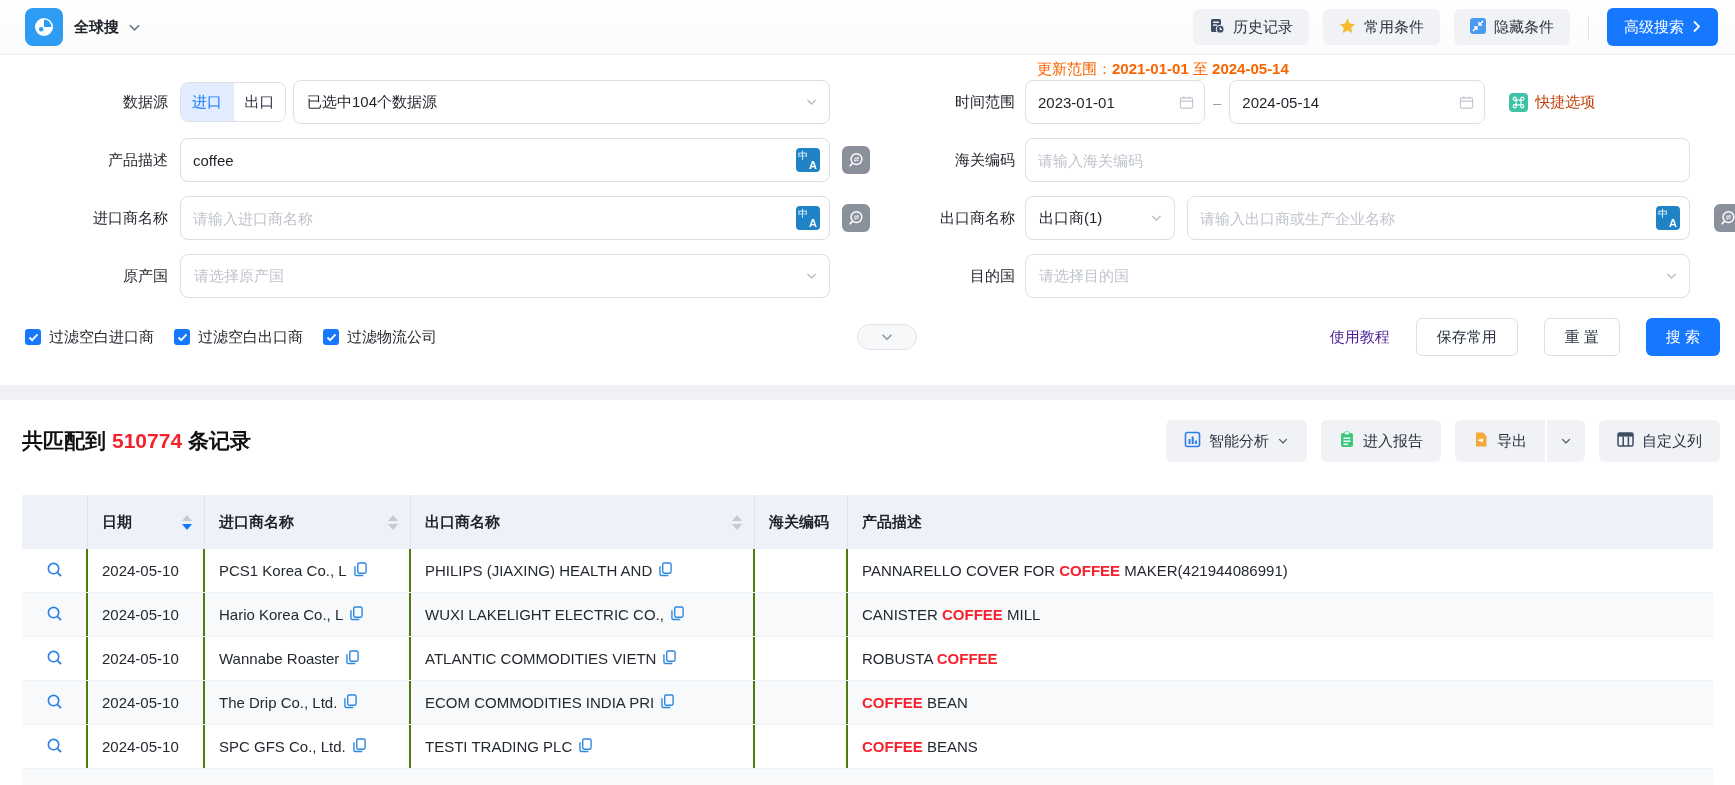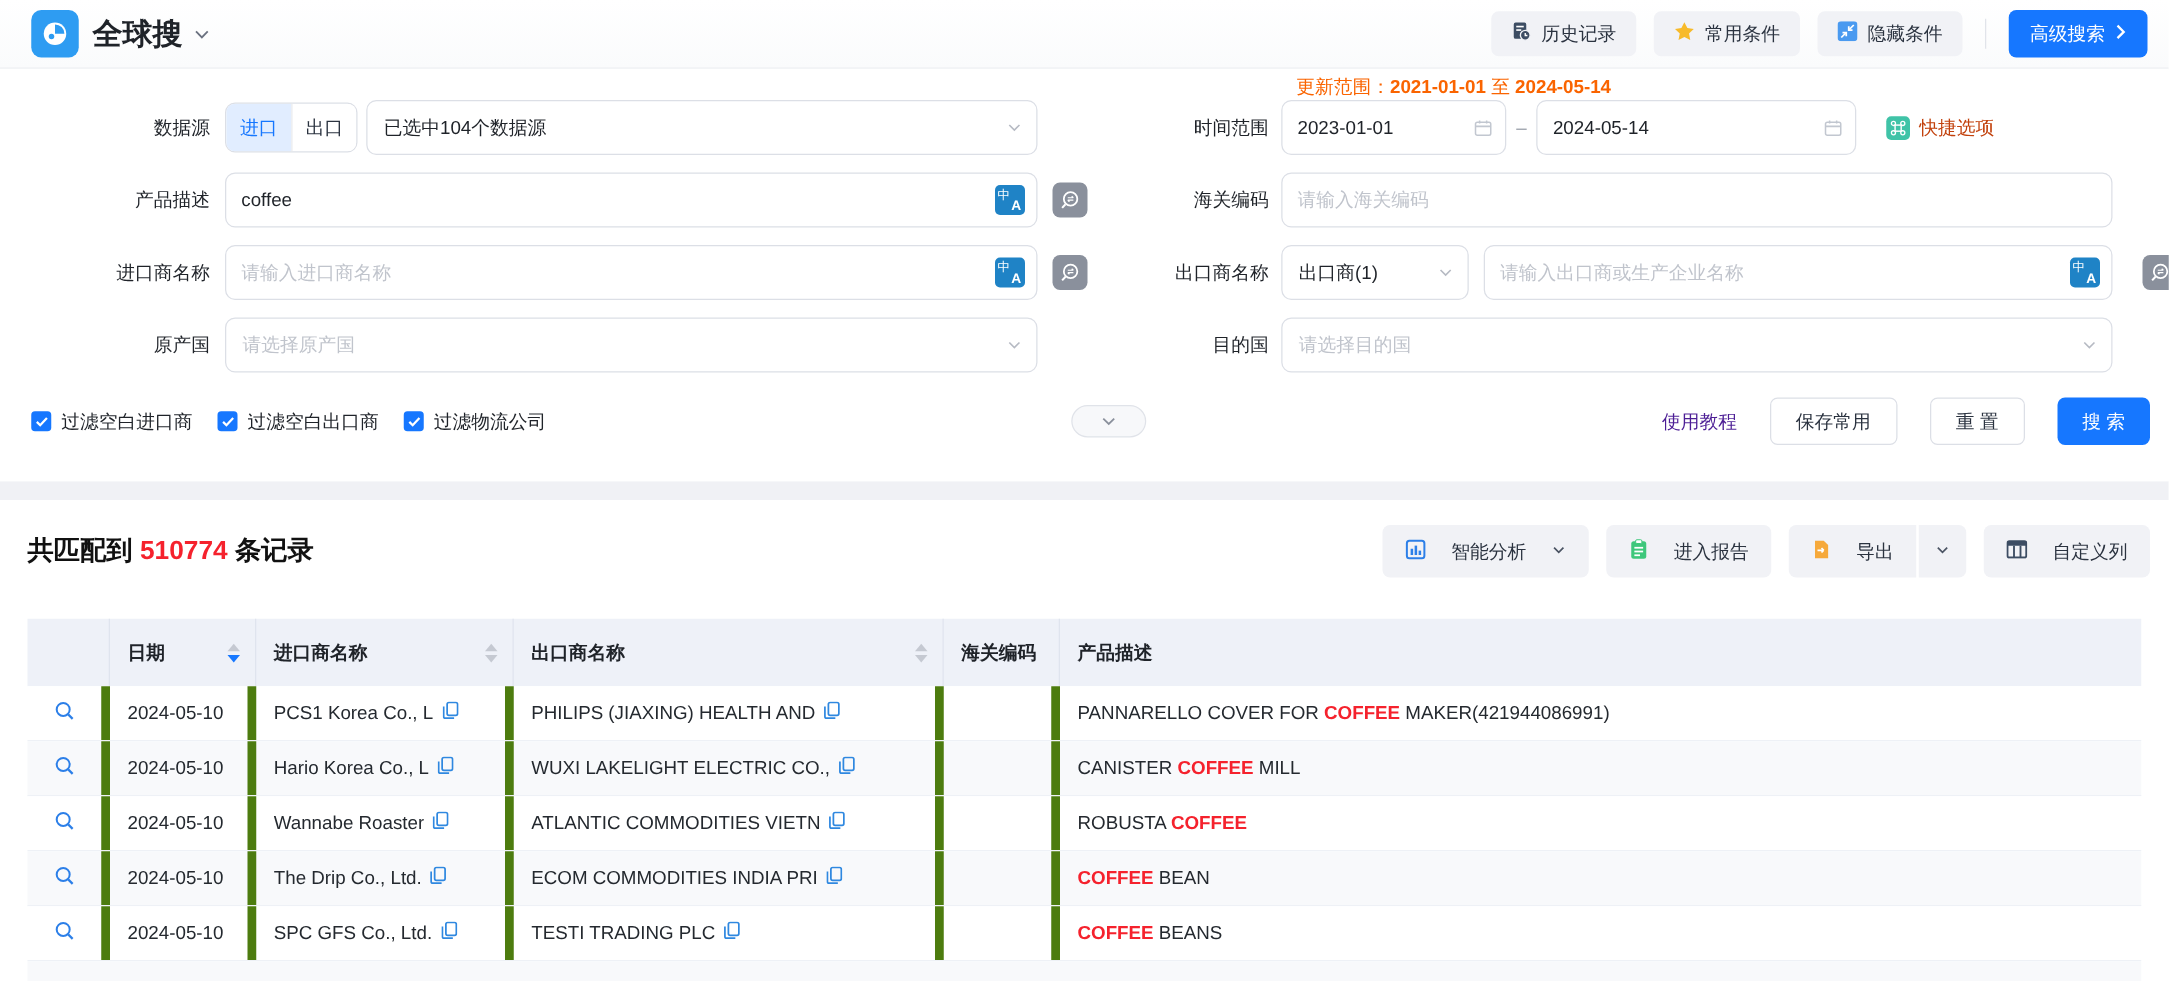--- a/index.html
+++ b/index.html
@@ -6,21 +6,21 @@
   html,body { width:1735px; height:785px; overflow:hidden; background:#fff;
     font-family:"Liberation Sans","DejaVu Sans",sans-serif; color:#1f2329; font-size:15px; }
   .page { width:1735px; height:785px; position:relative; }
 
   
   .topbar { height:55px; display:flex; align-items:center; padding:0 17px 0 25px;
     background:linear-gradient(#ffffff,#fafbfc); border-bottom:1px solid #e9ebef;
     box-shadow:0 1px 2px rgba(30,40,60,.04); }
   .logo { width:38px; height:38px; border-radius:8px; background:#2e9cf2; display:flex;
     align-items:center; justify-content:center; }
-  .app-title { font-size:24px; font-weight:600; margin-left:11px; }
+  .app-title { font-size:15px; font-weight:600; margin-left:11px; }
   .tb-chev { margin-left:8px; display:flex; }
   .tb-right { margin-left:auto; display:flex; align-items:center; gap:14px; }
   .tb-btn { height:36px; border:none; border-radius:6px; background:#f1f2f6; display:flex;
     align-items:center; gap:8px; padding:0 16px; font-size:15px; color:#2b3340; cursor:pointer;
     font-family:inherit; }
   .tb-divider { width:1px; height:24px; background:#e1e4ea; margin:0 4px; }
   .adv-btn { height:38px; border:none; border-radius:6px; background:#1677ff; color:#fff;
     display:flex; align-items:center; gap:8px; padding:0 17px; font-size:15px; cursor:pointer;
     font-family:inherit; }
 
@@ -81,40 +81,40 @@
   .band { height:15px; background:#f0f1f5; }
 
   
   .results { height:385px; background:#fff; }
   .results-head { height:62px; padding:20px 15px 0 22px; display:flex; align-items:flex-start;
     justify-content:space-between; }
   .summary { font-size:21px; font-weight:700; line-height:42px; color:#111; }
   .summary .cnt { color:#f5222d; margin:0 6px; }
   .res-toolbar { display:flex; gap:14px; align-items:center; }
   .rt-btn { height:42px; border:none; border-radius:6px; background:#f1f2f6; display:flex;
-    align-items:center; gap:20px; padding:0 18px; font:inherit; font-size:15px; color:#2b3340; cursor:pointer; }
+    align-items:center; gap:8px; padding:0 18px; font:inherit; font-size:15px; color:#2b3340; cursor:pointer; }
   .split { display:flex; align-items:stretch; gap:2px; }
   .split .main { border-radius:6px 0 0 6px; }
   .split .more { border-radius:0 6px 6px 0; padding:0 13px; }
 
   .table { margin:33px 22px 0 22px; width:1691px; }
   .tr { display:grid; grid-template-columns:66px 117px 206px 344px 93px 1fr; align-items:stretch; }
   .thead { background:#eef1f8; height:54px; }
   .th { display:flex; align-items:center; justify-content:space-between; padding:0 12px 0 14px;
     font-weight:700; font-size:15px; color:#1f2329; border-right:1px solid #dfe4ee; }
   .th:last-child { border-right:none; }
   .carets { display:flex; flex-direction:column; gap:3px; cursor:pointer; }
   .caret-up { width:0; height:0; border-left:5px solid transparent; border-right:5px solid transparent;
     border-bottom:6px solid #c5c9d2; }
   .caret-dn { width:0; height:0; border-left:5px solid transparent; border-right:5px solid transparent;
     border-top:6px solid #c5c9d2; }
   .caret-dn.active { border-top-color:#1677ff; }
   .tbody .tr { height:44px; border-bottom:1px solid #eef1f6; background:#fff; }
   .tbody .tr:nth-child(even) { background:#f8f9fb; }
-  .td { display:flex; align-items:center; padding:0 10px 0 14px; border-right:7px solid #4d7c0f;
+  .td { display:flex; align-items:center; padding:0 10px 0 14px; border-right:2px solid #4d7c0f;
     overflow:hidden; white-space:nowrap; font-size:15px; color:#24292f; }
   .td:last-child { border-right:none; }
   .td-icon { justify-content:center; padding:0; }
   .nm { overflow:hidden; text-overflow:clip; }
   .copy { margin-left:7px; flex:none; cursor:pointer; }
   .desc .hl, .hl { color:#f5222d; font-weight:700; }
   .tr.partial { height:16px; border-bottom:none; overflow:hidden; }
 </style>
 </head>
 <body>

